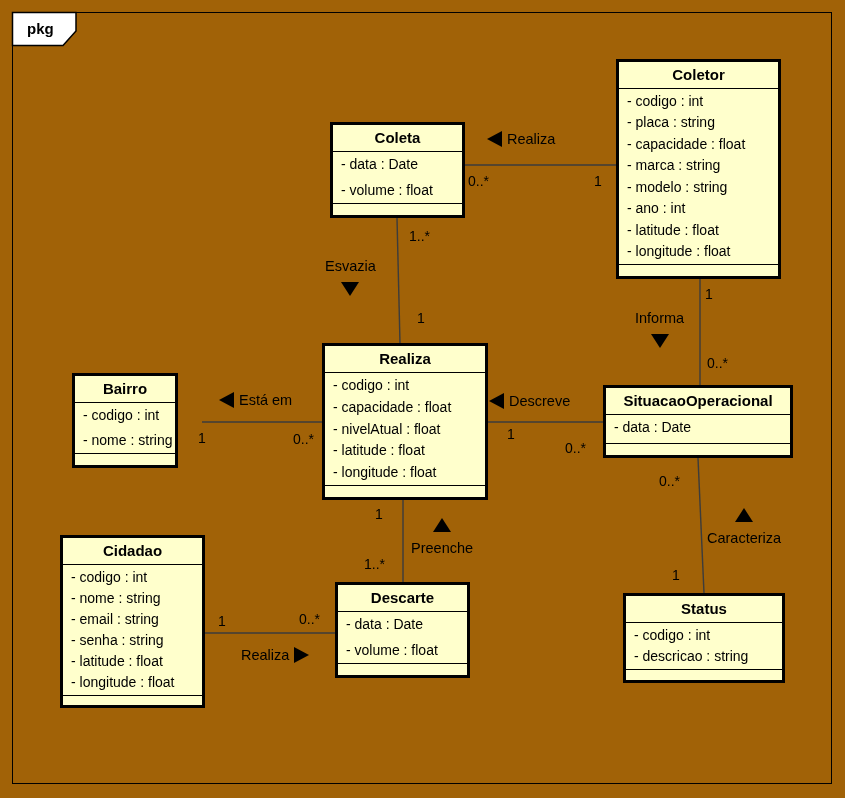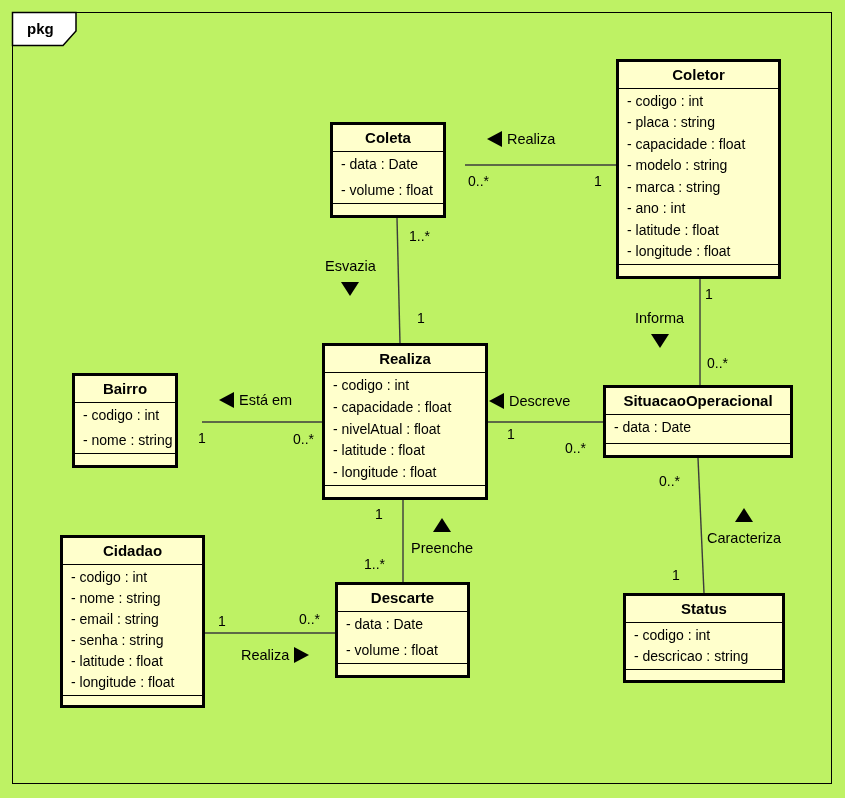--- a/index.html
+++ b/index.html
@@ -9,21 +9,21 @@
   }
   *{margin:0;padding:0;box-sizing:border-box;}
   body{
     background:#ffffff;
     font-family:"Liberation Sans","DejaVu Sans",sans-serif;
   }
   .canvas{
     position:relative;
     width:845px;
     height:798px;
-    background:#bef264;
+    background:#a16207;
     overflow:hidden;
   }
   .frame{
     position:absolute;
     left:12px;top:12px;
     width:820px;height:772px;
     border:1.5px solid #000;
   }
   .edges{
     position:absolute;
@@ -120,30 +120,30 @@
   </svg>
 
   <span class="pkg-tab-label">pkg</span>
 
   <div class="uml-class" style="left:616px;top:59px;width:165px;height:220px;">
     <div class="uml-title">Coletor</div>
     <div class="uml-attrs">
       <div class="attr">- codigo : int</div>
       <div class="attr">- placa : string</div>
       <div class="attr">- capacidade : float</div>
+      <div class="attr">- marca : string</div>
       <div class="attr">- modelo : string</div>
-      <div class="attr">- marca : string</div>
       <div class="attr">- ano : int</div>
       <div class="attr">- latitude : float</div>
       <div class="attr">- longitude : float</div>
     </div>
     <div class="uml-methods"></div>
   </div>
 
-  <div class="uml-class" style="left:330px;top:122px;width:116px;height:96px;">
+  <div class="uml-class" style="left:330px;top:122px;width:135px;height:96px;">
     <div class="uml-title">Coleta</div>
     <div class="uml-attrs">
       <div class="attr">- data : Date</div>
       <div class="attr">- volume : float</div>
     </div>
     <div class="uml-methods"></div>
   </div>
 
   <div class="uml-class" style="left:322px;top:343px;width:166px;height:157px;">
     <div class="uml-title">Realiza</div>

